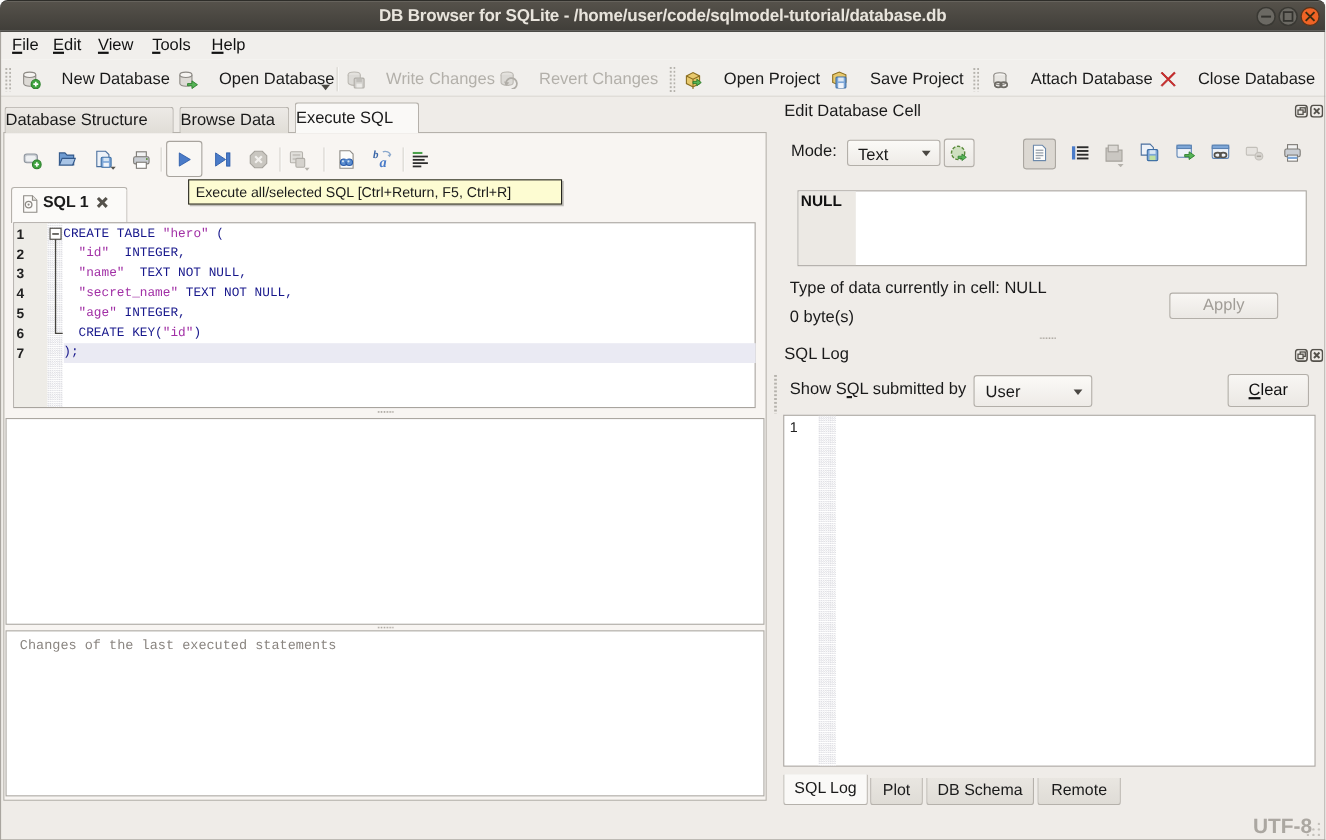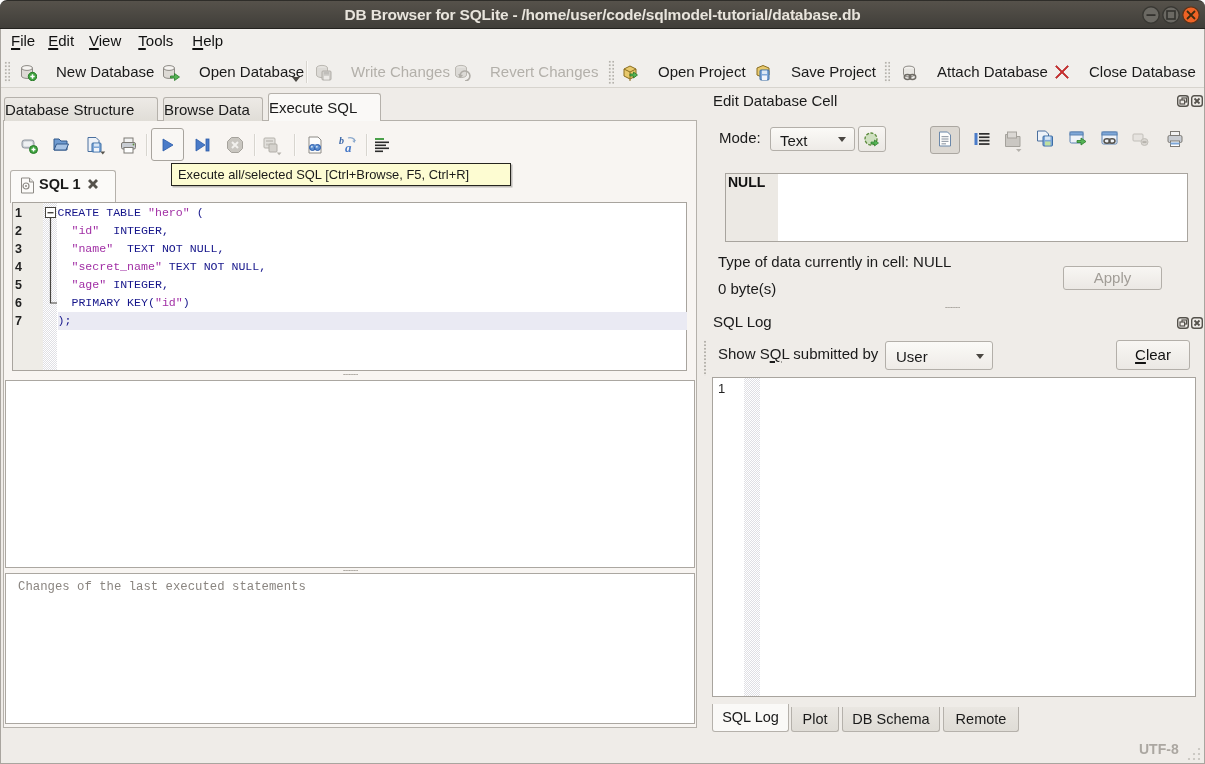--- a/index.html
+++ b/index.html
@@ -247,24 +247,24 @@
 <svg class="abs" style="left:44px;top:206px;z-index:3" width="16" height="100" viewBox="0 0 16 100">
     <rect x="1.5" y="1.5" width="10" height="10" fill="#fff" stroke="#46443f"></rect>
     <rect x="3.5" y="6" width="6" height="1.4" fill="#46443f"></rect>
     <path d="M6.5 11.5 V97 H13" fill="none" stroke="#46443f" stroke-width="1.2"></path>
   </svg>
 <div class="abs code"><span class="kw">CREATE TABLE</span> <span class="str">"hero"</span> (
   <span class="str">"id"</span>  <span class="kw">INTEGER</span>,
   <span class="str">"name"</span>  <span class="kw">TEXT NOT NULL</span>,
   <span class="str">"secret_name"</span> <span class="kw">TEXT NOT NULL</span>,
   <span class="str">"age"</span> <span class="kw">INTEGER</span>,
-  <span class="kw">PRIMARY KEY</span>(<span class="str">"id"</span>)
+  <span class="kw">CREATE KEY</span>(<span class="str">"id"</span>)
 );</div>
 
-<div class="abs tooltip">Execute all/selected SQL [Ctrl+Browse, F5, Ctrl+R]</div>
+<div class="abs tooltip">Execute all/selected SQL [Ctrl+Return, F5, Ctrl+R]</div>
 
 <div class="dots-h" style="left:343px;top:373px"></div>
 <div class="abs panel" style="left:5px;top:380px;width:690px;height:188px"></div>
 <div class="dots-h" style="left:343px;top:569px"></div>
 <div class="abs panel" style="left:5px;top:573px;width:690px;height:151px"></div>
 <div class="abs" style="left:18px;top:580px;font-family:'Liberation Mono',monospace;font-size:12.3px;color:#8a8580">Changes of the last executed statements</div>
 
 <div class="dkt" style="left:713px;top:92px">Edit Database Cell</div>
 <svg class="abs" style="left:1177px;top:95px" width="26" height="12" viewBox="0 0 26 12">
 <rect x="0.7" y="0.7" width="10.6" height="10.6" rx="2.5" fill="none" stroke="#55524c" stroke-width="1.4"></rect>
@@ -373,13 +373,13 @@
       <circle cx="13" cy="3" r="1.1"></circle>
       <circle cx="13" cy="8" r="1.1"></circle>
       <circle cx="8" cy="8" r="1.1"></circle>
       <circle cx="13" cy="13" r="1.1"></circle>
       <circle cx="8" cy="13" r="1.1"></circle>
       <circle cx="3" cy="13" r="1.1"></circle>
     </g>
   </svg>
 <div class="abs" style="left:0;top:29px;width:1205px;height:735px;border:1px solid #a9a59f;border-top:none;pointer-events:none"></div>
 
-<div class="abs" style="left:1139px;top:741px;font-size:14px;color:#aba7a1;font-weight:bold">UTF-8</div>
+<div class="abs" style="left:1139px;top:741px;font-size:19px;color:#aba7a1;font-weight:bold">UTF-8</div>
 
 </body></html>

